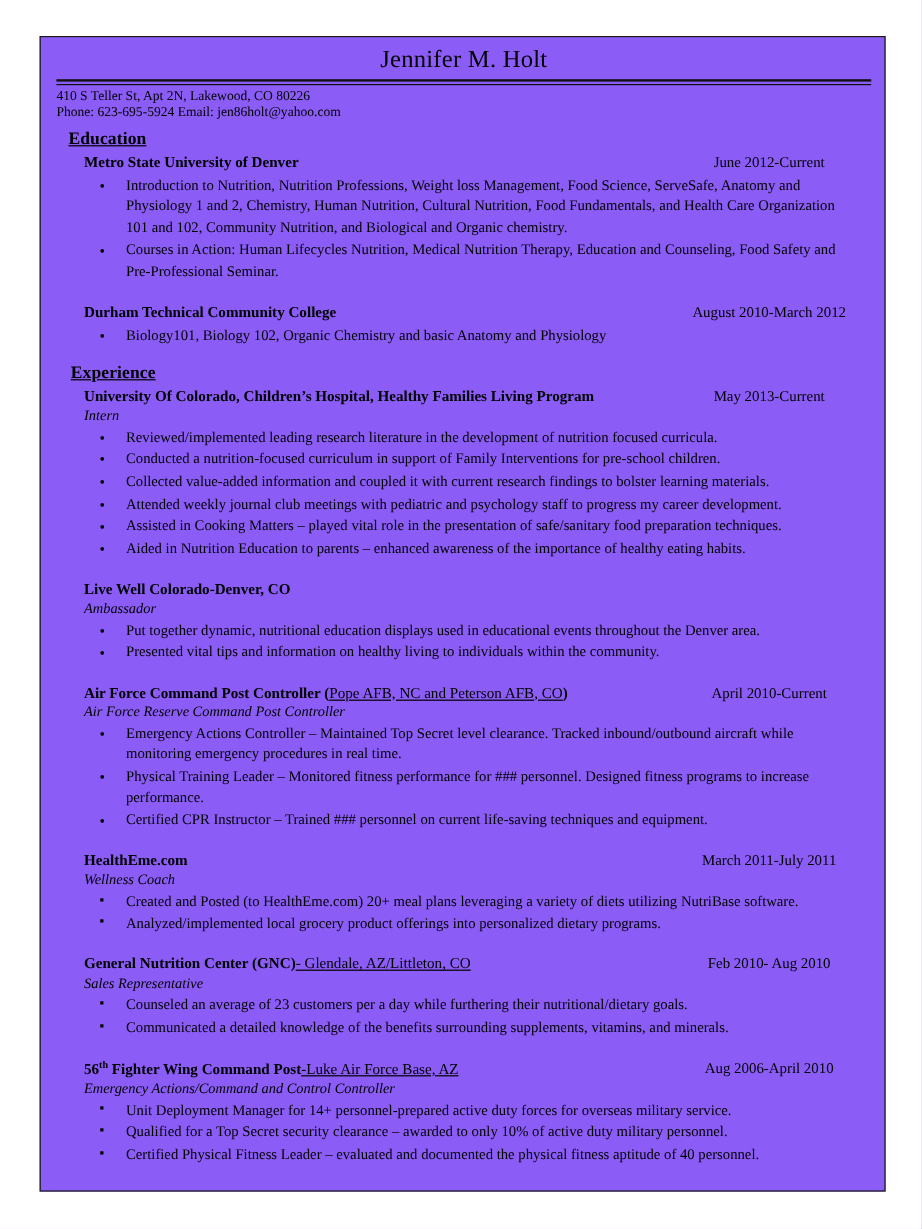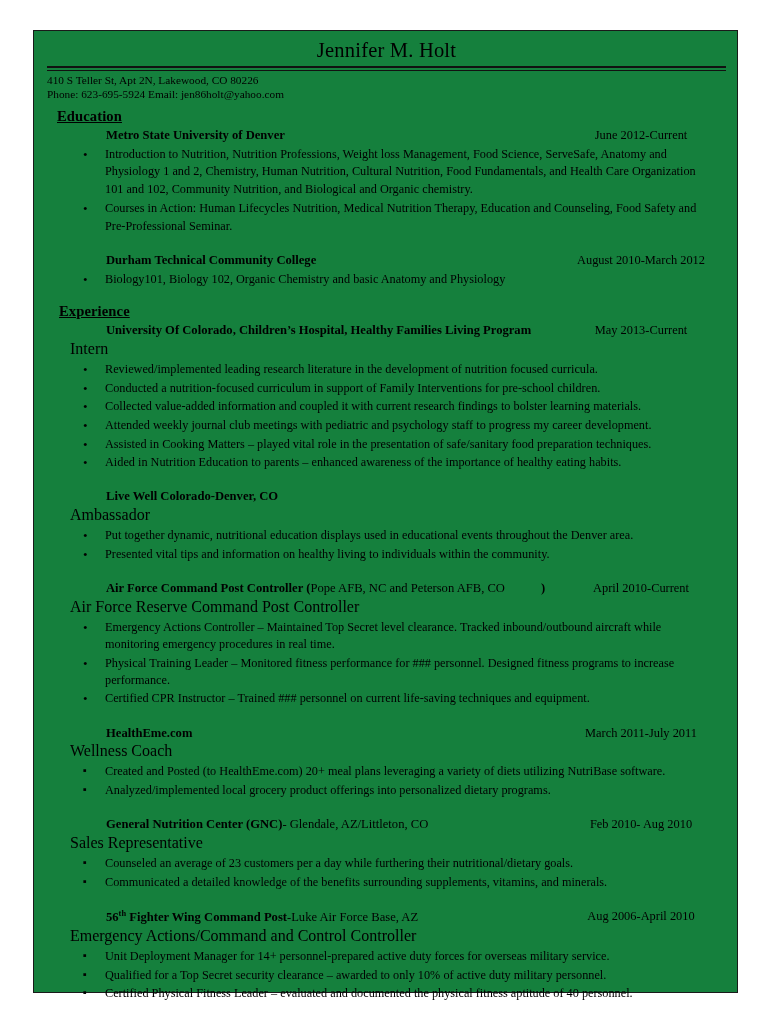--- a/index.html
+++ b/index.html
@@ -16,21 +16,21 @@
   }
 
   .page {
     position: absolute;
     left: 33px;
     top: 30px;
     width: 705px;
     height: 963px;
     border: 1.5px solid #1a1a1a;
     box-sizing: border-box;
-    background: #15803d;
+    background: #8b5cf6;
   }
 
   .inner {
     position: absolute;
     left: 13px;
     top: 8px;
     width: 679px;
   }
 
   
@@ -67,35 +67,36 @@
   .entry { margin-left: 23px; position: relative; }
   .entry.spaced { margin-top: 17px; }
   .entry.tight  { margin-top: 2px; }
 
   .entry-head {
     position: relative;
     font-size: 12.6px;
     line-height: 1.32;
     padding-right: 130px;
   }
-  .org { font-weight: bold; margin-left: 36px; }
-  .org-rest { font-weight: normal; }
+  .org { font-weight: bold; }
+  .org-rest { font-weight: normal; text-decoration: underline; }
   .sup { font-size: 8.4px; vertical-align: super; font-weight: bold; }
   .date {
     position: absolute;
     right: 0;
     top: 0;
     width: 170px;
     text-align: center;
     font-weight: normal;
     font-size: 12.4px;
     white-space: nowrap;
   }
   .role {
-    font-size: 16px;
+    font-style: italic;
+    font-size: 12px;
     line-height: 1.3;
     margin-top: 0px;
   }
 
   
   ul.bullets {
     list-style: none;
     margin: 1px 12px 0 0;
     padding: 0;
   }

